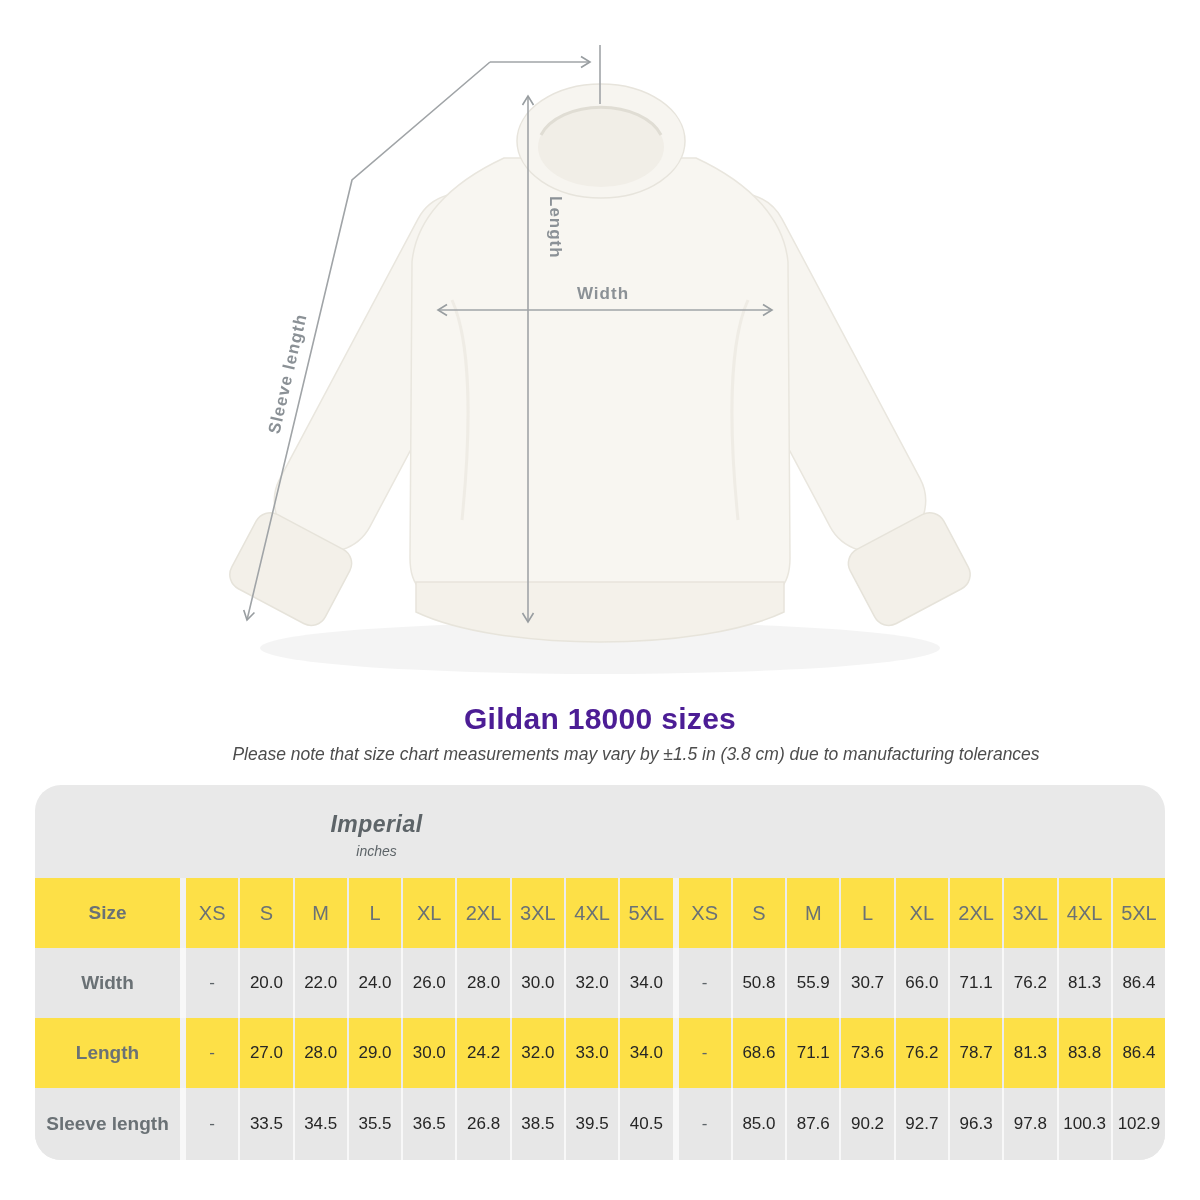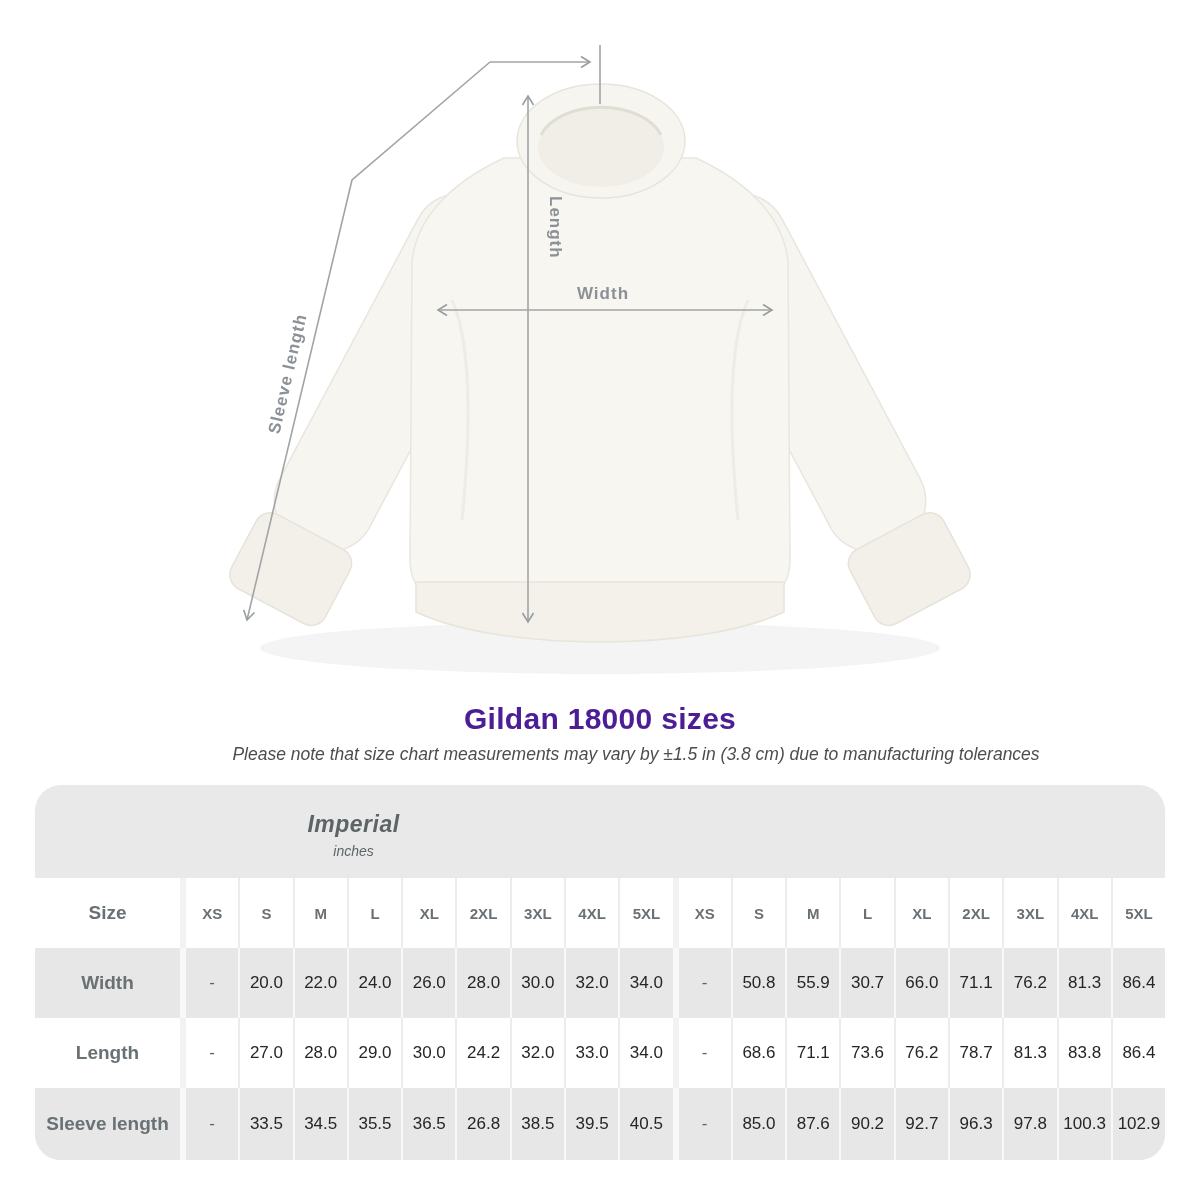--- a/index.html
+++ b/index.html
@@ -19,44 +19,44 @@
   .page-subtitle{
     position:absolute;top:744px;left:0;width:100%;text-align:center;
     font-size:17.5px;font-style:italic;color:#4d4d4d;margin-left:36px;
   }
   
   .size-table{
     position:absolute;left:35px;top:785px;width:1130px;height:375px;
     background:#e9e9e9;border-radius:26px;overflow:hidden;
   }
   .band{height:93px;display:flex;}
-  .bgroup{display:flex;flex-direction:column;align-items:center;justify-content:center;padding-top:6px;}
+  .bgroup{display:flex;flex-direction:column;align-items:center;justify-content:center;padding-top:6px;margin-left:23px;}
   .bgroup.imperial{width:637px;}
   .bgroup.metric{width:493px;}
   .bgroup .gtitle{font-size:23px;font-weight:bold;font-style:italic;color:#5d6468;letter-spacing:.5px;}
   .bgroup .gsub{font-size:14px;font-style:italic;color:#5d6468;margin-top:5px;}
   .trow{display:flex;height:70px;}
   .trow:last-child{height:72px;}
-  .trow.white{background:#ffffff;}
+  .trow.white{background:#fde047;}
   .trow.gray{background:#e7e7e7;}
   .rlabel{
     width:145px;display:flex;align-items:center;justify-content:center;
     font-weight:bold;font-size:19px;color:#6a7175;
   }
   .cell{
     flex:1;display:flex;align-items:center;justify-content:center;
     font-size:17px;color:#262626;
   }
   .trow.white .cell{border-left:2px solid #ececec;}
   .trow.gray  .cell{border-left:2px solid #f8f8f8;}
   .trow .cell:nth-child(2),
   .trow .cell:nth-child(11){border-left-width:6px;}
   .trow.white .cell:nth-child(2),
   .trow.white .cell:nth-child(11){border-left-color:#f2f2f2;}
-  .trow.header .cell{font-weight:bold;font-size:15px;color:#6a7175;}
+  .trow.header .cell{font-weight:normal;font-size:20px;color:#6a7175;}
   .cell.dash{color:#5d6468;}
 </style>
 </head>
 <body>
 
 <div class="diagram-wrap">
   <svg width="1200" height="700" viewBox="0 0 1200 700">
     <defs>
       <marker id="arr" viewBox="-12 -8 14 16" refX="0" refY="0" markerWidth="14" markerHeight="16" orient="auto-start-reverse" markerUnits="userSpaceOnUse">
         <path d="M -9 -5.5 L 0 0 L -9 5.5" fill="none" stroke="#989da0" stroke-width="1.6"></path>

